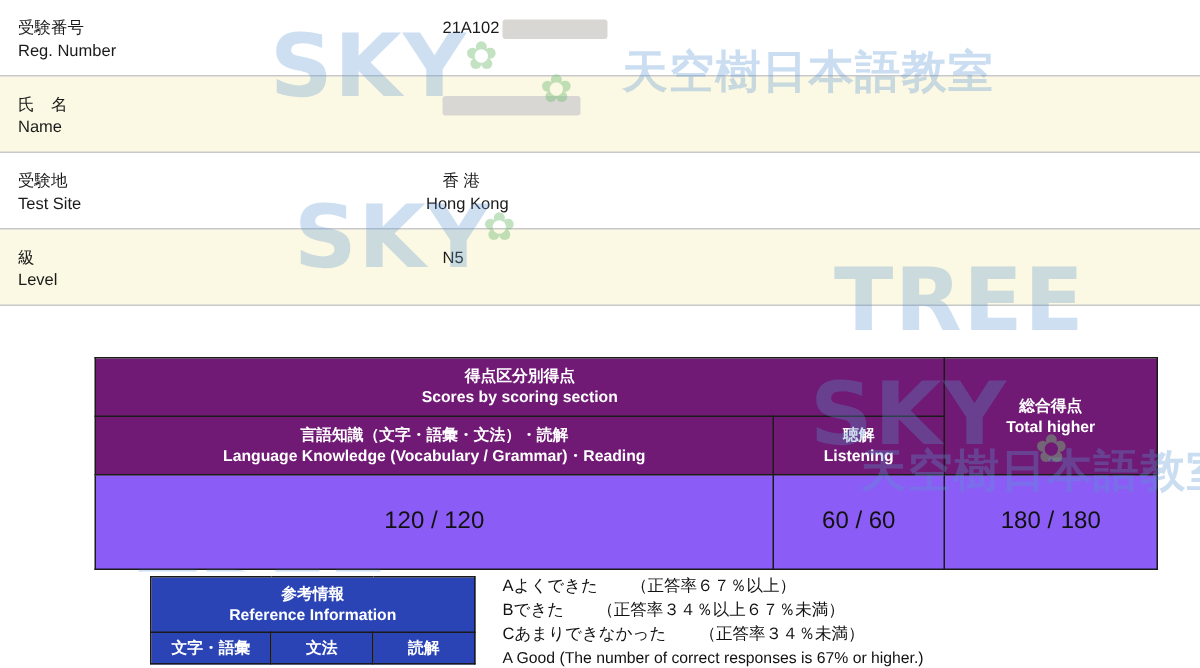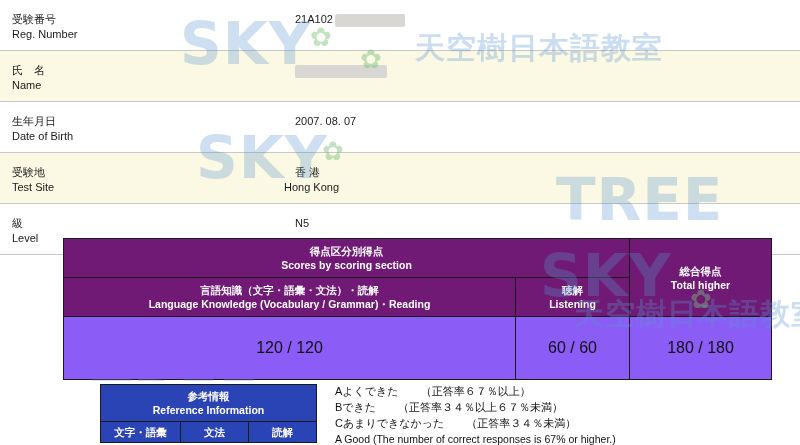--- a/index.html
+++ b/index.html
@@ -182,29 +182,20 @@
       <td class="lbl-cell">
         <span class="lbl-jp">氏　名</span>
         <span class="lbl-en">Name</span>
       </td>
       <td class="val-cell">
         <span class="val-jp"><span class="redacted r-name"></span></span>
       </td>
     </tr>
     <tr>
       <td class="lbl-cell">
-        <span class="lbl-jp">生年月日</span>
-        <span class="lbl-en">Date of Birth</span>
-      </td>
-      <td class="val-cell">
-        <span class="val-jp">2007. 08. 07</span>
-      </td>
-    </tr>
-    <tr>
-      <td class="lbl-cell">
         <span class="lbl-jp">受験地</span>
         <span class="lbl-en">Test Site</span>
       </td>
       <td class="val-cell">
         <span class="val-jp">香 港</span>
         <span class="val-en">Hong Kong</span>
       </td>
     </tr>
     <tr>
       <td class="lbl-cell">

